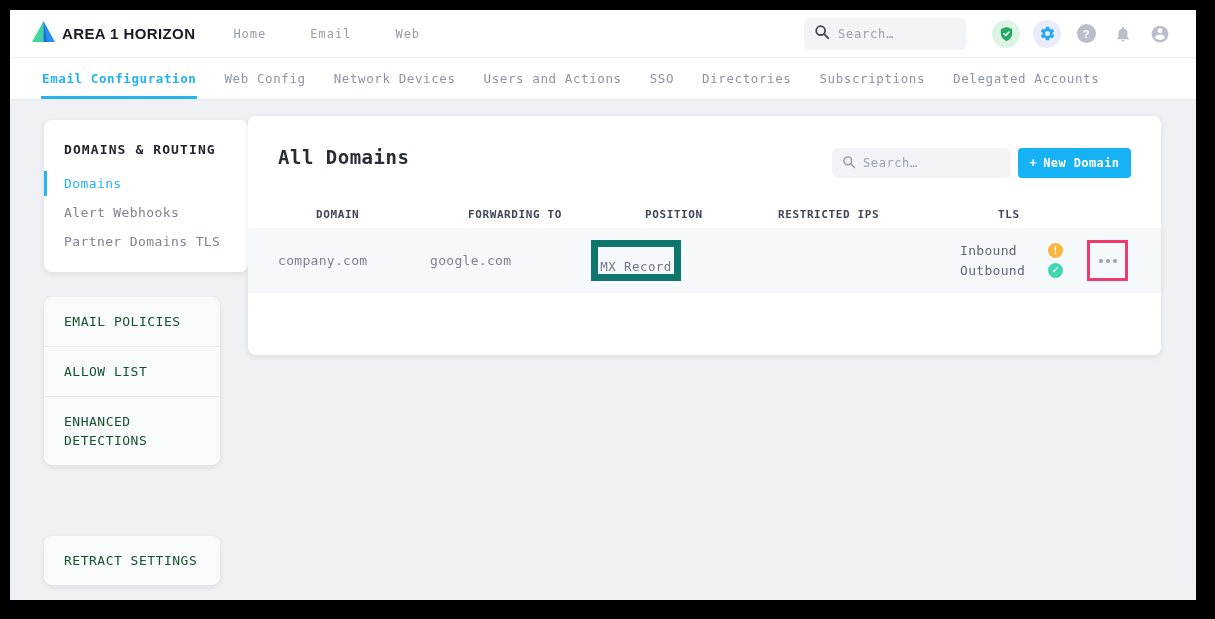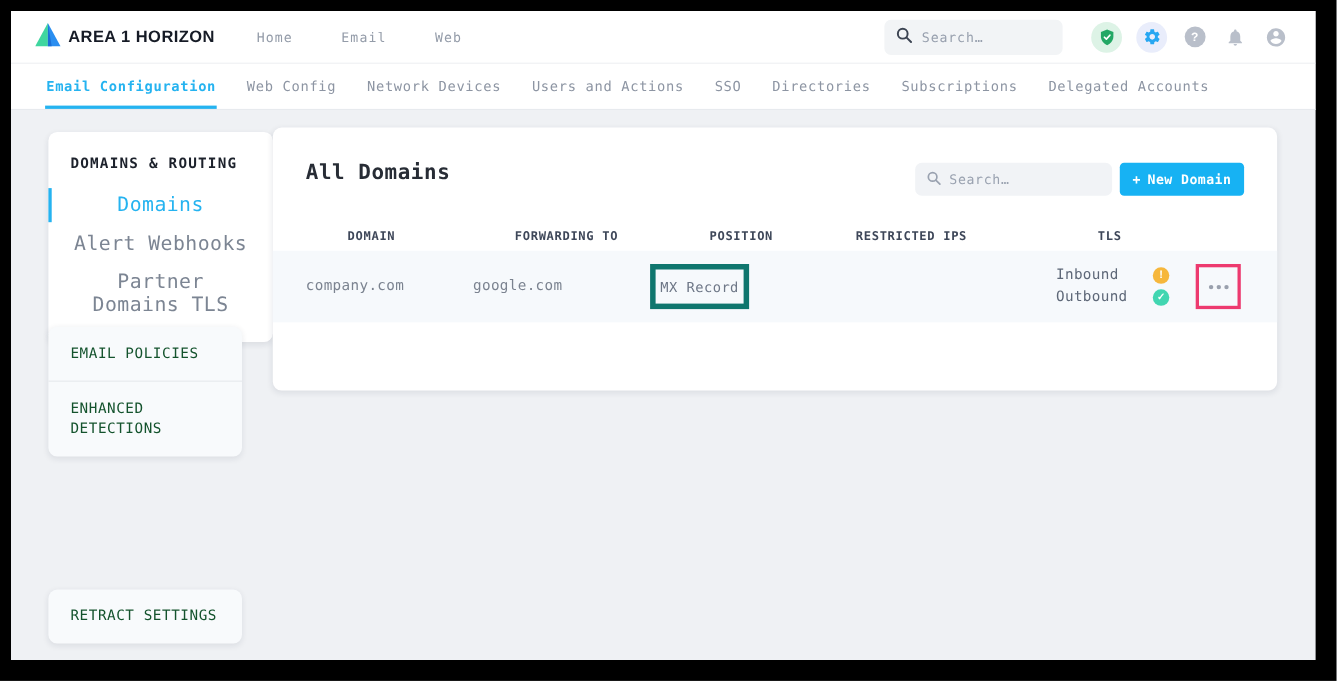--- a/index.html
+++ b/index.html
@@ -30,39 +30,39 @@
   .tab.active { color:#25b3f0; font-weight:bold;margin-left:18px; }
   .tab.active::after { content:""; position:absolute; left:13px; right:13px; bottom:0; height:3px; background:#25b3f0; }
 
   
   .content { position:absolute; top:90px; left:0; right:0; bottom:0; }
   .card { position:absolute; border-radius:8px; box-shadow:0 2px 6px rgba(25,35,60,.09); }
 
   
   .side-card1 { left:34px; top:20px; width:204px; background:#fff; padding:22px 0 16px; }
   .side-title { padding:0 20px 12px; font-size:13px; font-weight:bold; letter-spacing:1.1px; color:#1c212b; }
-  .side-item { padding:7px 20px; font-size:18px; letter-spacing:.4px; color:#7c8593; position:relative; cursor:pointer;text-align:center; }
+  .side-item { padding:7px 20px; font-size:13px; letter-spacing:.4px; color:#7c8593; position:relative; cursor:pointer; }
   .side-item.active { color:#25b3f0; }
   .side-item.active::before { content:""; position:absolute; left:0; top:2px; bottom:2px; width:3px; background:#25b3f0; }
   .side-card2 { left:34px; top:197px; width:176px; background:#f8fafc; }
   .side-card3 { left:34px; top:436px; width:176px; background:#f8fafc; }
   .side-section { padding:15px 20px; font-size:13px; letter-spacing:.5px; color:#14532d; line-height:19px; cursor:pointer; }
   .side-section + .side-section { border-top:1px solid #e6e9ed; }
 
   
   .main-card { left:238px; top:16px; width:913px; height:239px; background:#fff; }
   .main-title { position:absolute; left:30px; top:30px; font-size:19px; font-weight:bold; letter-spacing:.5px; color:#272c35; }
   .panel-search { position:absolute; left:584px; top:32px; width:179px; height:30px; background:#f1f3f6; border-radius:6px; display:flex; align-items:center; padding:0 10px; gap:7px; }
   .panel-search input { flex:1; min-width:0; border:0; background:transparent; outline:none; font-family:inherit; font-size:12px; letter-spacing:.6px; color:#2c3340; }
   .panel-search input::placeholder { color:#9aa2b0; }
   .new-domain-btn { position:absolute; left:770px; top:32px; width:113px; height:30px; background:#17b2f3; border:0; border-radius:4px; color:#fff; font-family:inherit; font-size:12px; font-weight:bold; letter-spacing:.4px; display:flex; align-items:center; justify-content:center; gap:6px; cursor:pointer; }
   .th { position:absolute; top:92px; font-size:11px; font-weight:bold; letter-spacing:.6px; color:#3e4759;margin-left:38px; }
   .trow { position:absolute; left:0; right:0; top:112px; height:65px; background:#f6f9fc; }
   .cell { position:absolute; top:0; bottom:0; display:flex; align-items:center; font-size:13px; color:#7b8390; letter-spacing:.3px; }
-  .pos-box { position:absolute; left:343px; top:12px; width:90px; height:41px; border:5px solid #0f766e; display:flex; align-items:center; justify-content:center; }
+  .pos-box { position:absolute; left:343px; top:12px; width:90px; height:41px; border:7px solid #0f766e; display:flex; align-items:flex-end; justify-content:center; }
   .pos-text { font-size:12.5px; color:#6e7787; letter-spacing:.4px; }
   .tls-cell { position:absolute; left:712px; top:12px; }
   .tls-line { display:flex; align-items:center; height:20px; }
   .tls-label { width:88px; font-size:13px; color:#5e6878; letter-spacing:.3px; }
   .status-dot { width:15px; height:15px; border-radius:50%; display:flex; align-items:center; justify-content:center; color:#fff; font-family:"Liberation Sans",sans-serif; font-weight:bold; }
   .status-dot.warning { background:#f6b73c; font-size:10px; }
   .status-dot.ok { background:#41d6b1; font-size:9px; }
   .menu-box { position:absolute; left:839px; top:12px; width:41px; height:41px; border:3px solid #ed3a6f; display:flex; align-items:center; justify-content:center; }
   .menu-btn { width:30px; height:24px; display:flex; align-items:center; justify-content:center; gap:3px; cursor:pointer; background:transparent; border:0; }
   .menu-btn i { width:4px; height:4px; border-radius:50%; background:#99a0ad; }
@@ -142,20 +142,21 @@
 
     <div class="card side-card1">
       <div class="side-title">DOMAINS &amp; ROUTING</div>
       <div class="side-item active">Domains</div>
       <div class="side-item">Alert Webhooks</div>
       <div class="side-item">Partner Domains TLS</div>
     </div>
 
     <div class="card side-card2">
       <div class="side-section">EMAIL POLICIES</div>
+      <div class="side-section">ALLOW LIST</div>
       <div class="side-section">ENHANCED DETECTIONS</div>
     </div>
 
     <div class="card side-card3">
       <div class="side-section">RETRACT SETTINGS</div>
     </div>
 
     <div class="card main-card">
       <div class="main-title">All Domains</div>
 

